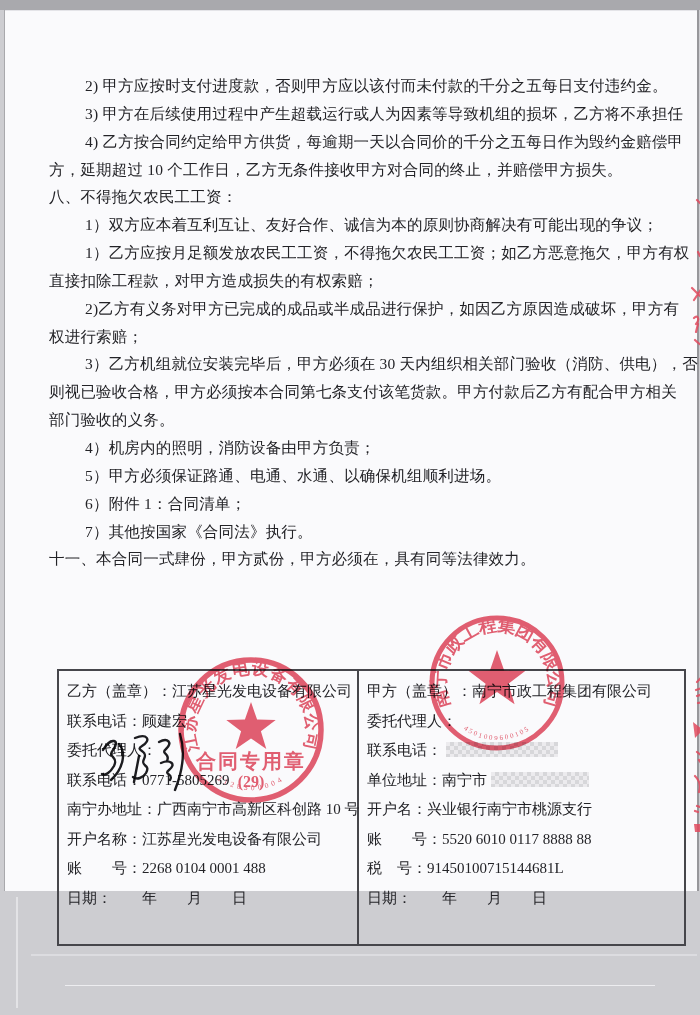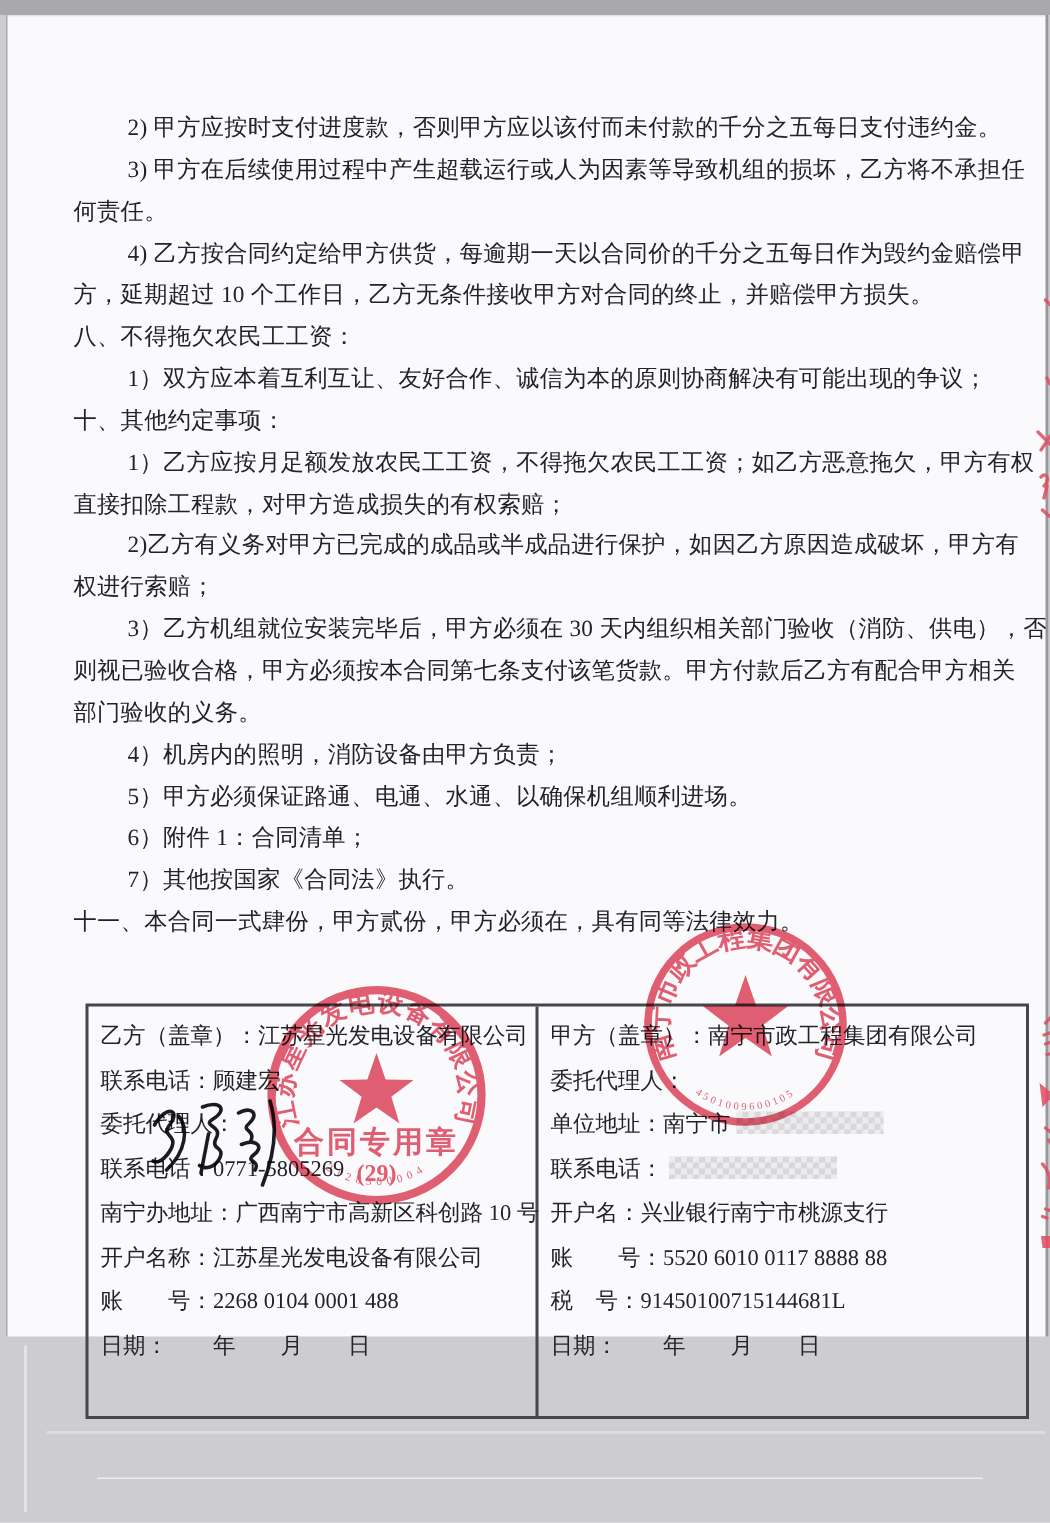--- a/index.html
+++ b/index.html
@@ -44,26 +44,24 @@
 <body>
 
 <div class="scan">
   <div class="top-strip"></div>
 
   <div class="page">
 
     <div class="bodytext">
       <div class="line indent">2) 甲方应按时支付进度款，否则甲方应以该付而未付款的千分之五每日支付违约金。</div>
       <div class="line indent">3) 甲方在后续使用过程中产生超载运行或人为因素等导致机组的损坏，乙方将不承担任</div>
-      <div class="line">何责任。</div>
       <div class="line indent">4) 乙方按合同约定给甲方供货，每逾期一天以合同价的千分之五每日作为毁约金赔偿甲</div>
       <div class="line">方，延期超过 10 个工作日，乙方无条件接收甲方对合同的终止，并赔偿甲方损失。</div>
       <div class="line">八、不得拖欠农民工工资：</div>
       <div class="line indent">1）双方应本着互利互让、友好合作、诚信为本的原则协商解决有可能出现的争议；</div>
-      <div class="line">十、其他约定事项：</div>
       <div class="line indent">1）乙方应按月足额发放农民工工资，不得拖欠农民工工资；如乙方恶意拖欠，甲方有权</div>
       <div class="line">直接扣除工程款，对甲方造成损失的有权索赔；</div>
       <div class="line indent">2)乙方有义务对甲方已完成的成品或半成品进行保护，如因乙方原因造成破坏，甲方有</div>
       <div class="line">权进行索赔；</div>
       <div class="line indent">3）乙方机组就位安装完毕后，甲方必须在 30 天内组织相关部门验收（消防、供电），否</div>
       <div class="line">则视已验收合格，甲方必须按本合同第七条支付该笔货款。甲方付款后乙方有配合甲方相关</div>
       <div class="line">部门验收的义务。</div>
       <div class="line indent">4）机房内的照明，消防设备由甲方负责；</div>
       <div class="line indent">5）甲方必须保证路通、电通、水通、以确保机组顺利进场。</div>
       <div class="line indent">6）附件 1：合同清单；</div>
@@ -79,24 +77,24 @@
         <div class="trow">联系电话：0771-5805269</div>
         <div class="trow">南宁办地址：广西南宁市高新区科创路 10 号</div>
         <div class="trow">开户名称：江苏星光发电设备有限公司</div>
         <div class="trow">账　　号：2268 0104 0001 488</div>
         <div class="trow">日期：　　年　　月　　日</div>
       </div>
       <div class="cell cell-a">
         <div class="trow">甲方（盖章）：南宁市政工程集团有限公司</div>
         <div class="trow">委托代理人：</div>
         <div class="trow">
-          <span>单位地址：南宁市</span><span class="mosaic addr"></span>
+          <span>联系电话：</span><span class="mosaic phone"></span>
         </div>
         <div class="trow">
-          <span>联系电话：</span><span class="mosaic phone"></span>
+          <span>单位地址：南宁市</span><span class="mosaic addr"></span>
         </div>
         <div class="trow">开户名：兴业银行南宁市桃源支行</div>
         <div class="trow">账　　号：5520 6010 0117 8888 88</div>
         <div class="trow">税　号：91450100715144681L</div>
         <div class="trow">日期：　　年　　月　　日</div>
       </div>
     </div>
 
     <svg class="sig" width="92" height="64" viewBox="0 0 92 64">
       <g fill="none" stroke="#1c1c20" stroke-width="2.4" stroke-linecap="round">

